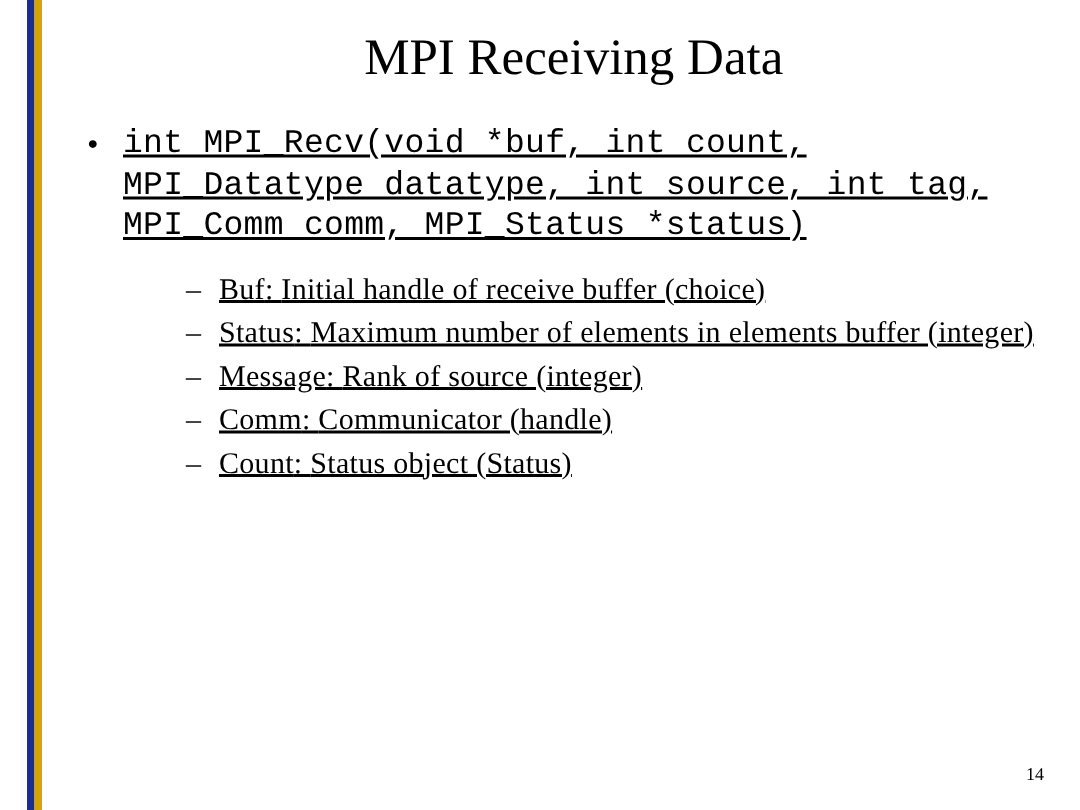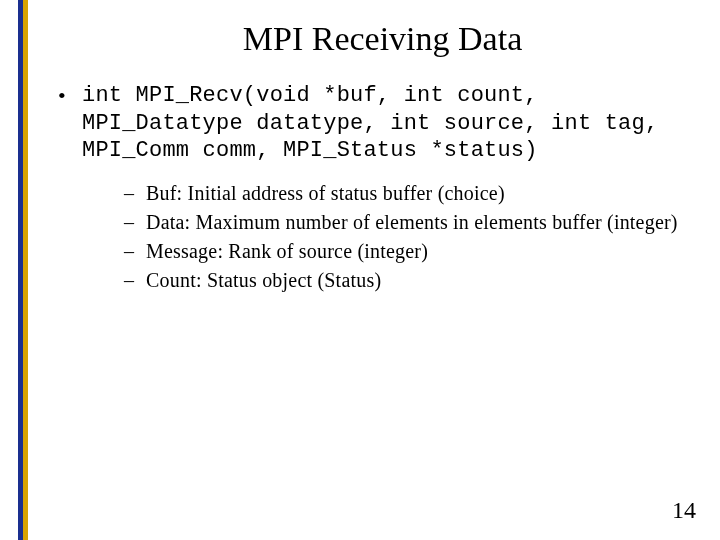--- a/index.html
+++ b/index.html
@@ -35,20 +35,21 @@
     padding-left: 45px;
   }
   .body {
     padding-left: 56px;
     padding-right: 30px;
   }
   ul.top {
     list-style: none;
     padding-left: 0;
     margin: 0;
+    text-decoration: underline;
   }
   ul.top > li {
     position: relative;
     padding-left: 26px;
     font-family: "Courier New", Courier, monospace;
     font-size: 22px;
     line-height: 1.25;
     letter-spacing: 0.2px;
   }
   ul.top > li::before {
@@ -74,41 +75,42 @@
   ul.params > li::before {
     content: "–";
     position: absolute;
     left: 0;
     top: 0;
   }
   .pagenum {
     position: absolute;
     right: 24px;
     bottom: 16px;
-    font-size: 24px;
+    font-size: 12px;
     font-family: "Times New Roman", Times, serif;
   }
 </style>
 </head>
 <body>
 
 <div class="stripe blue"></div>
 <div class="stripe gold"></div>
 
 <div class="slide">
   <h1 class="title">MPI Receiving Data</h1>
 
   <div class="body">
     <ul class="top">
       <li>
         <span>int MPI_Recv(void *buf, int count, MPI_Datatype datatype, int source, int tag, MPI_Comm comm, MPI_Status *status)</span>
         <ul class="params">
-          <li><span>Buf</span>: <span>Initial address of status buffer (choice)</span></li>
-          <li><span>Data</span>: <span>Maximum number of elements in elements buffer (integer)</span></li>
+          <li><span>Buf</span>: <span>Initial handle of receive buffer (choice)</span></li>
+          <li><span>Status</span>: <span>Maximum number of elements in elements buffer (integer)</span></li>
           <li><span>Message</span>: <span>Rank of source (integer)</span></li>
+          <li><span>Comm</span>: <span>Communicator (handle)</span></li>
           <li><span>Count</span>: <span>Status object (Status)</span></li>
         </ul>
       </li>
     </ul>
   </div>
 
   <div class="pagenum">14</div>
 </div>
 
 </body></html>

